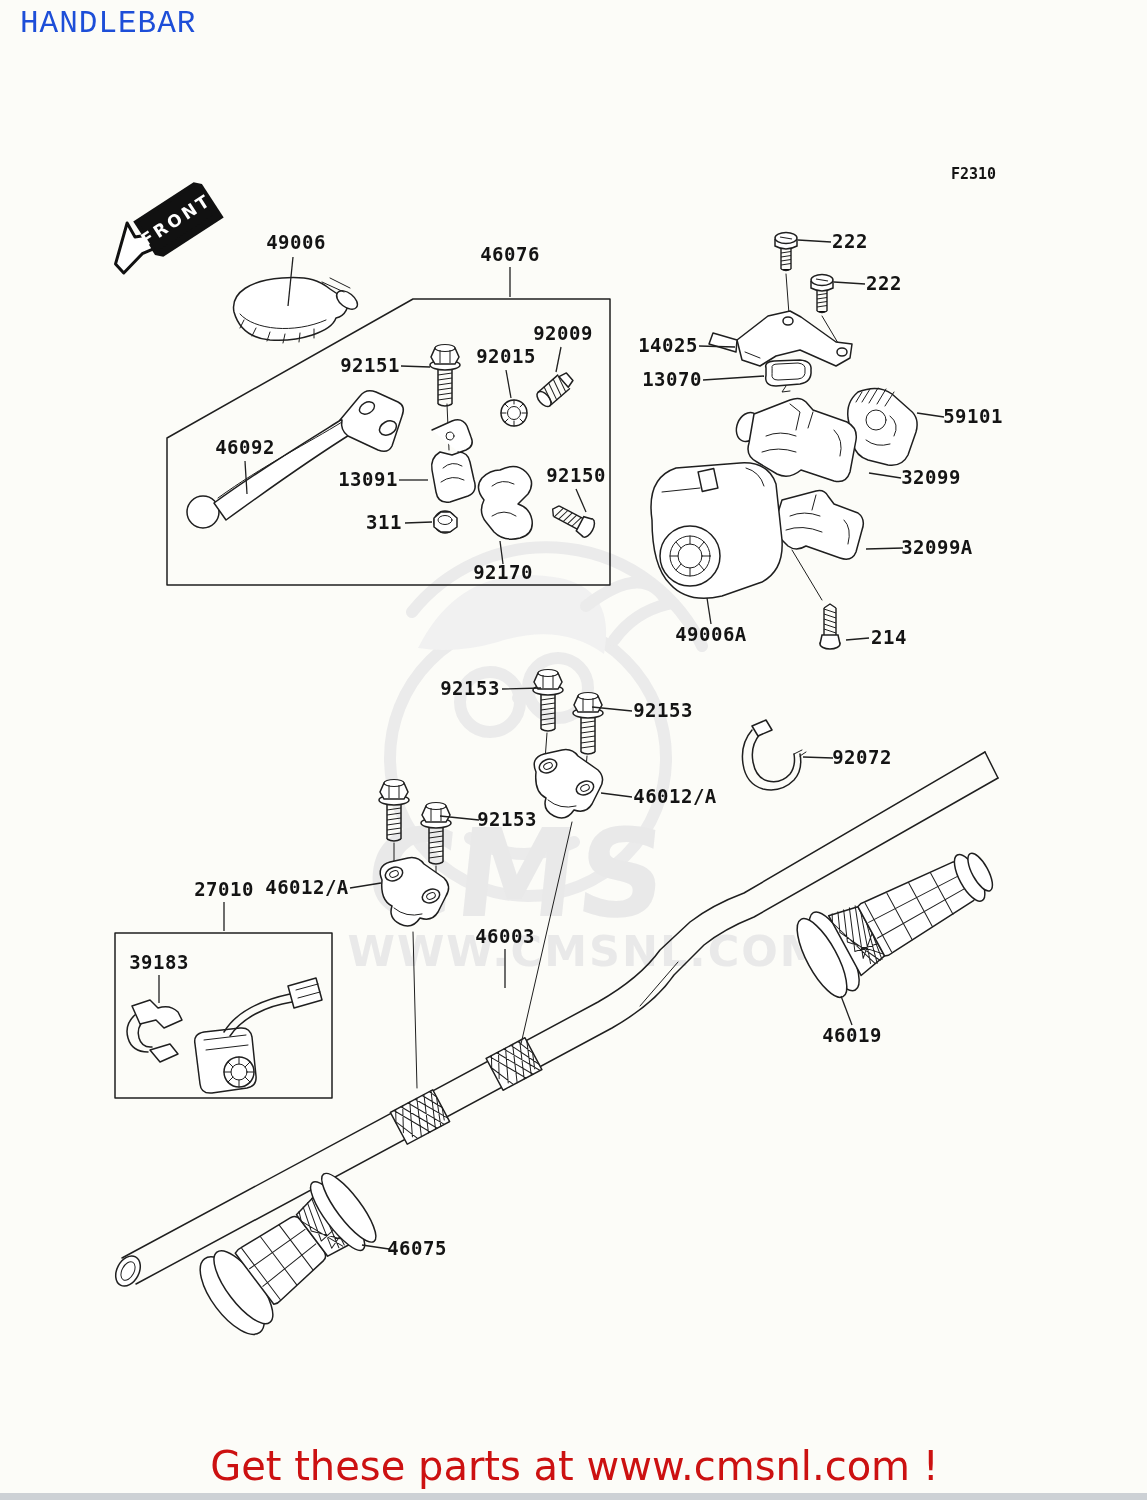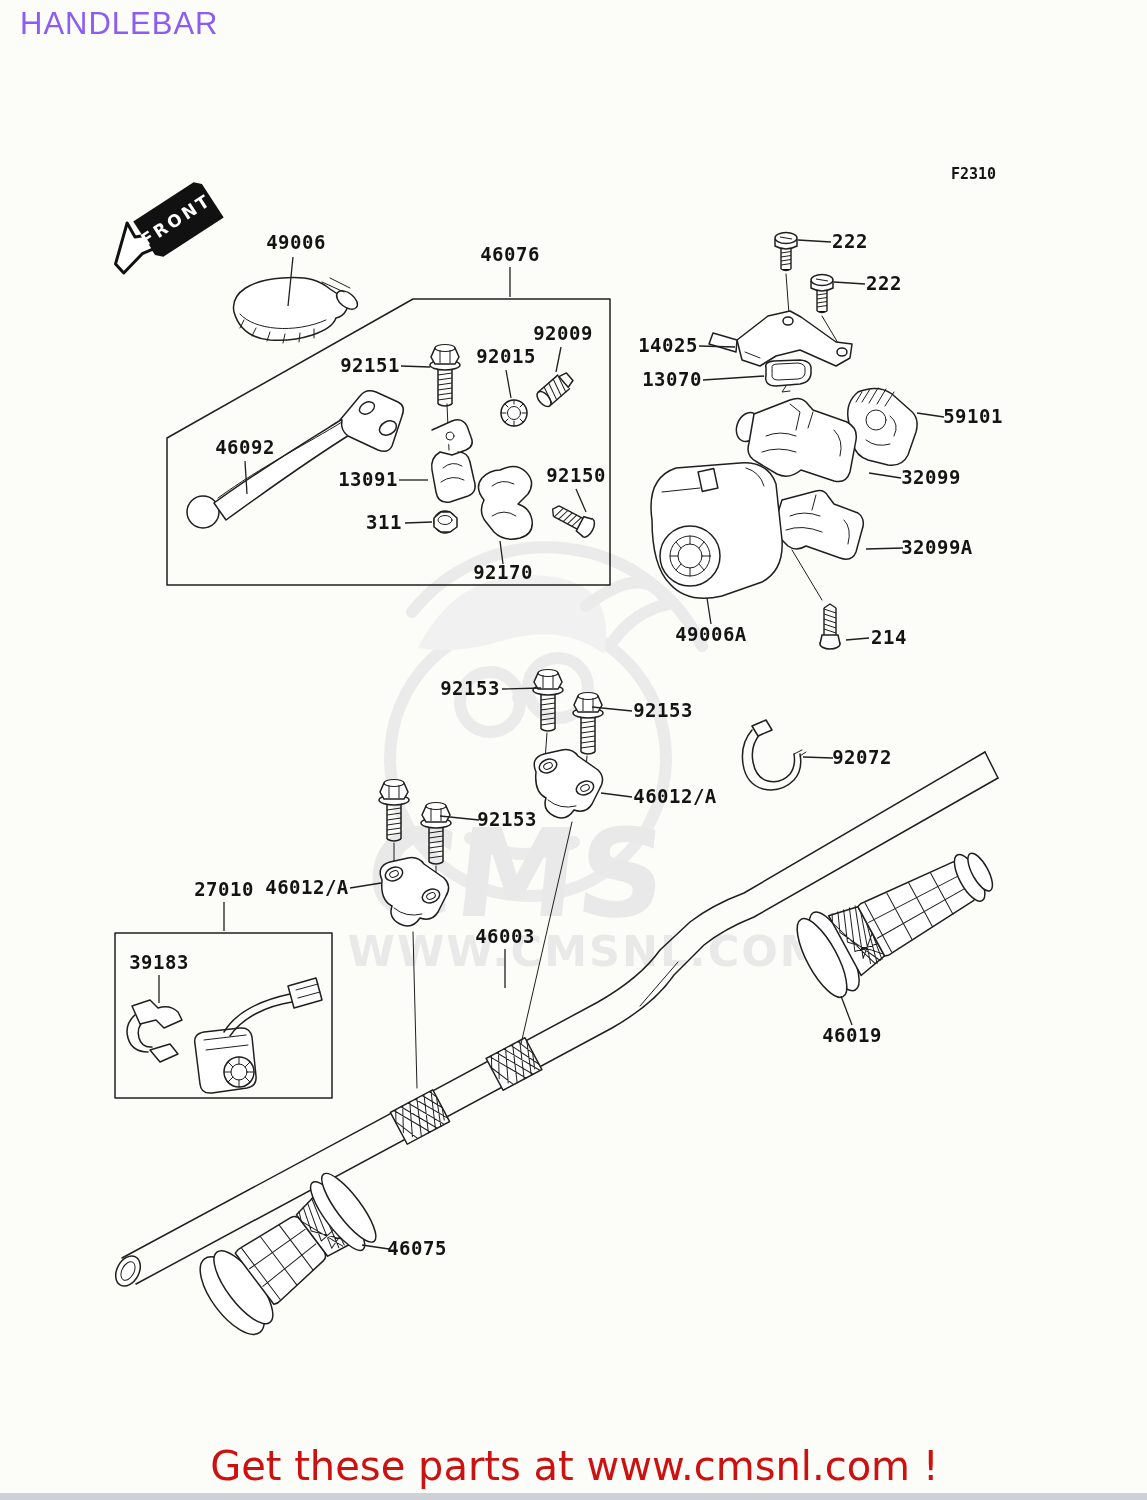--- a/index.html
+++ b/index.html
@@ -2,21 +2,21 @@
 <html><head>
 <meta charset="utf-8">
 <style>
   html,body{margin:0;padding:0;}
   body{
     width:1147px;height:1500px;position:relative;overflow:hidden;
     background:#fcfcf8;font-family:"DejaVu Sans",sans-serif;
   }
   .page-title{
     position:absolute;left:20px;top:6px;
-    font-family:Liberation Sans, sans-serif;font-size:31px;color:#8b5cf6;
+    font-family:Liberation Mono, monospace;font-size:31px;color:#1d4ed8;
     letter-spacing:1px;
   }
   .footer-cta{
     position:absolute;left:2px;right:0;top:1443px;text-align:center;
     font-family:"DejaVu Sans",sans-serif;font-size:40px;color:#cc1111;
     white-space:nowrap;
   }
   .bottom-bar{
     position:absolute;left:0;right:0;bottom:0;height:7px;background:#cdd1d5;
   }

